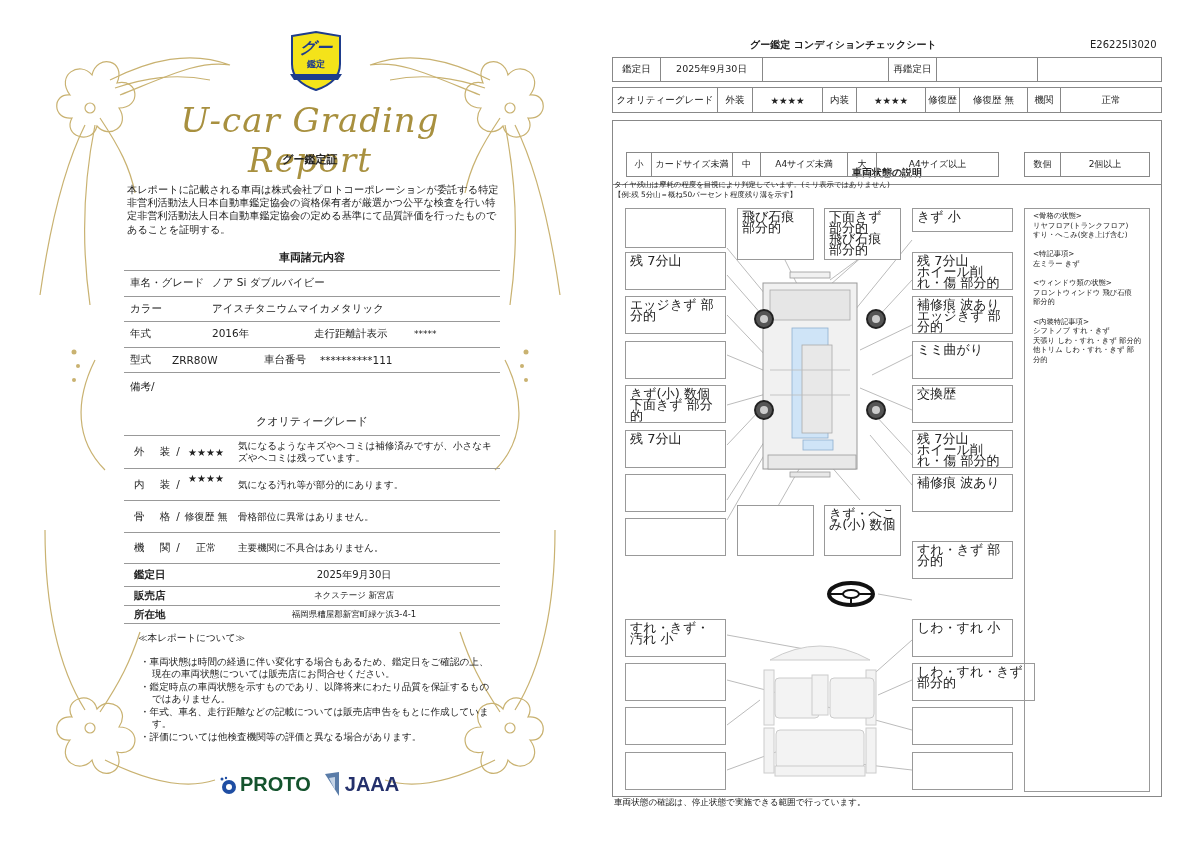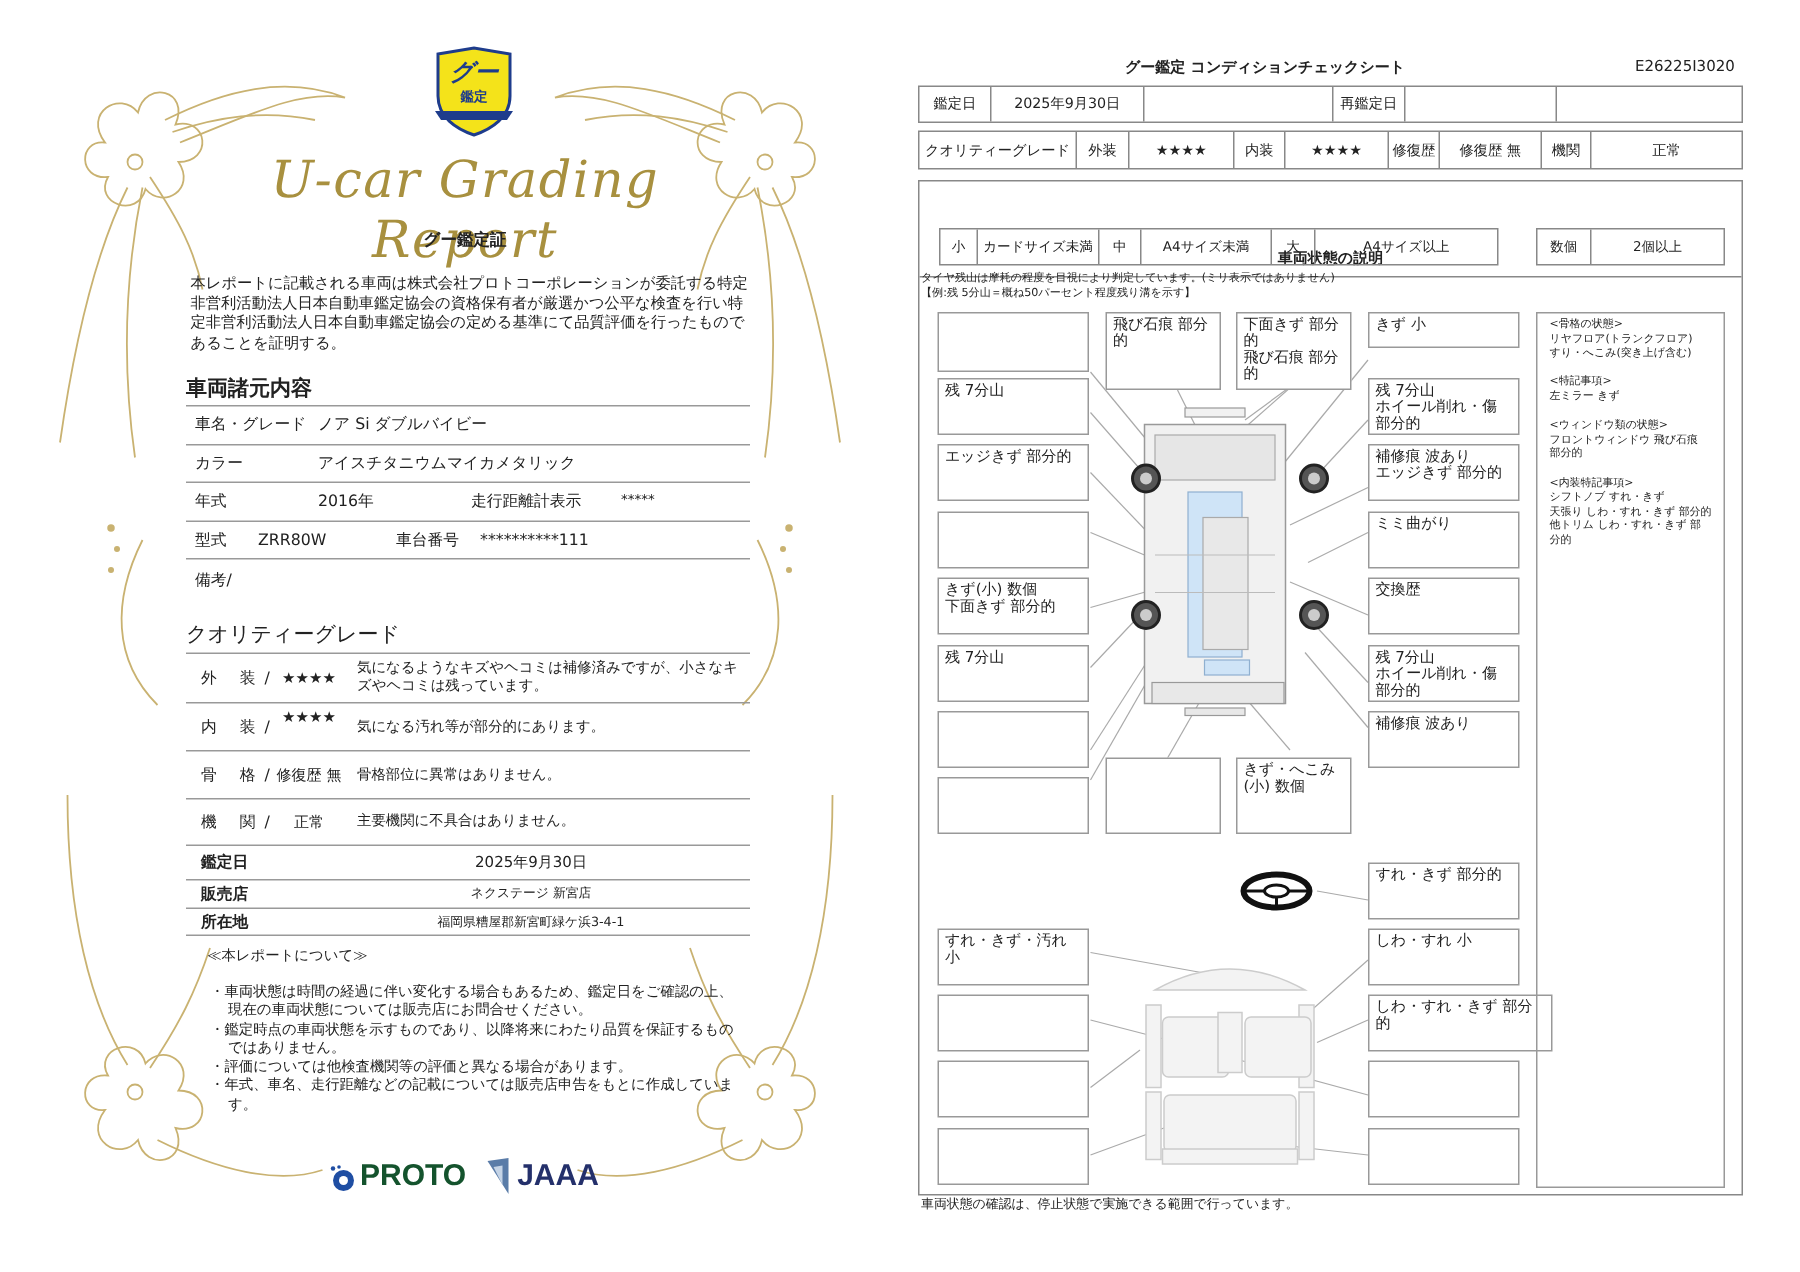--- a/index.html
+++ b/index.html
@@ -10,21 +10,21 @@
   #cert { position: absolute; left: 0; top: 0; width: 600px; height: 848px; }
   #cert .orn { position: absolute; pointer-events: none; }
   .logo-shield { position: absolute; left: 288px; top: 30px; width: 56px; height: 62px; }
   .cert-title { position: absolute; left: 140px; top: 100px; width: 340px; text-align: center;
     font-family: "DejaVu Serif", serif; font-style: italic; font-size: 34px; color: #a8903f;
     letter-spacing: 1px; }
   .cert-sub { position: absolute; left: 120px; top: 152px; width: 380px; text-align: center;
     font-size: 11px; font-weight: bold; }
   .cert-intro { position: absolute; left: 127px; top: 183px; width: 372px; font-size: 10.2px;
     line-height: 13.2px; font-family: "DejaVu Serif", serif; }
-  .sec-head { position: absolute; left: 124px; width: 376px; text-align: left; font-size: 14px; font-weight: bold; }
+  .sec-head { position: absolute; left: 124px; width: 376px; text-align: center; font-size: 11px; font-weight: bold; }
   .spec-table { position: absolute; left: 124px; top: 270px; width: 376px; }
   .spec-row { height: 25.5px; border-top: 1.5px solid #999; display: flex; align-items: center; font-size: 10.5px; position: relative; }
   .spec-row span { position: absolute; }
   .qg-table { position: absolute; left: 124px; top: 435px; width: 376px; }
   .qg-row { border-top: 1.5px solid #999; display: flex; align-items: center; font-size: 10px; position: relative; }
   .qg-row .k { position: absolute; left: 10px; font-size: 10.5px; letter-spacing: 6px; }
   .qg-row .v { position: absolute; left: 52px; width: 60px; text-align: center; }
   .qg-row .d { position: absolute; left: 114px; width: 260px; font-size: 9.6px; line-height: 12px; }
   .info-table { position: absolute; left: 124px; top: 564px; width: 376px; }
   .info-row { height: 19px; border-top: 1.5px solid #999; position: relative; font-size: 10.5px; display: flex; align-items: center; }
@@ -44,21 +44,21 @@
   .sh-id { position: absolute; left: 490px; top: 39px; font-size: 10px; }
   .grid-row { position: absolute; left: 12px; width: 550px; display: flex; border: 1.5px solid #888; }
   .grid-row > div { border-right: 1px solid #888; display: flex; align-items: center; justify-content: center; font-size: 9.5px; }
   .grid-row > div:last-child { border-right: none; }
   .cond-frame { position: absolute; left: 12px; top: 120px; width: 550px; height: 677px; border: 1.5px solid #888; }
   .cond-head { height: 23px; border-bottom: 1.5px solid #888; text-align: center; line-height: 22px; font-weight: bold; font-size: 10px; margin-top: 41px; }
   .legend { position: absolute; display: flex; border: 1.5px solid #888; height: 25px; }
   .legend > div { border-right: 1px solid #888; display: flex; align-items: center; justify-content: center; font-size: 9px; }
   .legend > div:last-child { border-right: none; }
   .tire-note { position: absolute; left: 14px; top: 180px; font-size: 7.4px; line-height: 9.5px; }
-  .box { position: absolute; border: 1px solid #999; background: #fff; font-size: 10px; line-height: 11px; padding: 2px 4px; }
+  .box { position: absolute; border: 1px solid #999; background: #fff; font-size: 13px; line-height: 11px; padding: 2px 4px; }
   .side-notes { position: absolute; left: 1024px; top: 208px; width: 126px; height: 584px; border: 1px solid #999; font-size: 7.3px; line-height: 9.6px; padding: 2px 8px; }
   .side-notes .g { margin-bottom: 9.6px; }
   .sheet-footer { position: absolute; left: 614px; top: 797px; font-size: 8.6px; }
   svg.lines { position: absolute; left: 0; top: 0; pointer-events: none; }
 </style>
 </head>
 <body>
 
 <div id="cert">
 
@@ -180,22 +180,22 @@
     <div class="info-row" style="border-bottom:1.5px solid #999">
       <span class="k">所在地</span>
       <span class="v small">福岡県糟屋郡新宮町緑ケ浜3-4-1</span>
     </div>
   </div>
 
   <div class="notes">
     <div class="n-head">≪本レポートについて≫</div>
     <div class="n-item">・車両状態は時間の経過に伴い変化する場合もあるため、鑑定日をご確認の上、現在の車両状態については販売店にお問合せください。</div>
     <div class="n-item">・鑑定時点の車両状態を示すものであり、以降将来にわたり品質を保証するものではありません。</div>
+    <div class="n-item">・年式、車名、走行距離などの記載については販売店申告をもとに作成しています。</div>
     <div class="n-item">・評価については他検査機関等の評価と異なる場合があります。</div>
-    <div class="n-item">・年式、車名、走行距離などの記載については販売店申告をもとに作成しています。</div>
   </div>
 
   <div class="footer-logos">
     <div class="proto">
       <svg width="20" height="20" viewBox="0 0 20 20">
         <circle cx="11" cy="11" r="7" fill="#1f4ea3"></circle>
           <circle cx="11" cy="11" r="3" fill="#fff"></circle>
         <circle cx="4" cy="3" r="1.5" fill="#1f4ea3"></circle>
           <circle cx="8" cy="2" r="1.2" fill="#1f4ea3"></circle>
       </svg>
@@ -395,21 +395,21 @@
 <div class="box" style="left:912px;top:474px;width:101px;height:38px">
     <div>補修痕 波あり</div>
   </div>
 
 <div class="box" style="left:625px;top:518px;width:101px;height:38px"></div>
 <div class="box" style="left:737px;top:505px;width:77px;height:51px"></div>
 <div class="box" style="left:824px;top:505px;width:77px;height:51px">
     <div>きず・へこみ(小) 数個</div>
   </div>
 
-<div class="box" style="left:912px;top:575px;width:101px;height:38px">
+<div class="box" style="left:912px;top:541px;width:101px;height:38px">
     <div>すれ・きず 部分的</div>
   </div>
 <div class="box" style="left:625px;top:619px;width:101px;height:38px">
     <div>すれ・きず・汚れ 小</div>
   </div>
 <div class="box" style="left:912px;top:619px;width:101px;height:38px">
     <div>しわ・すれ 小</div>
   </div>
 <div class="box" style="left:625px;top:663px;width:101px;height:38px"></div>
 <div class="box" style="left:912px;top:663px;width:123px;height:38px">

